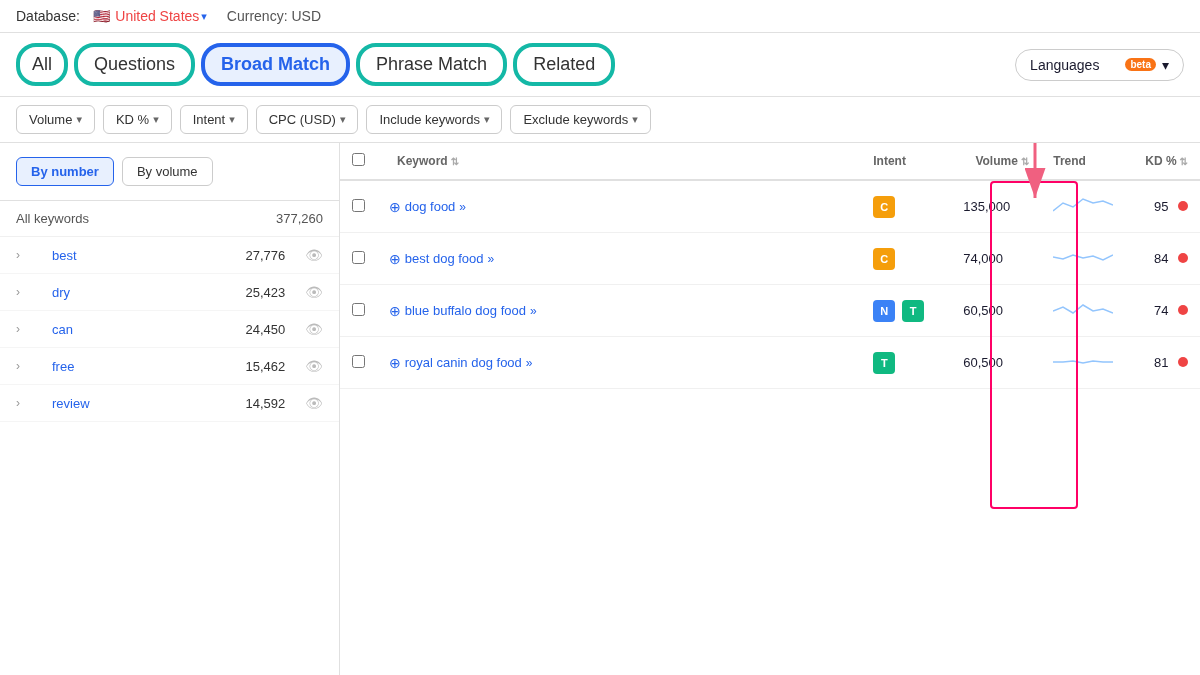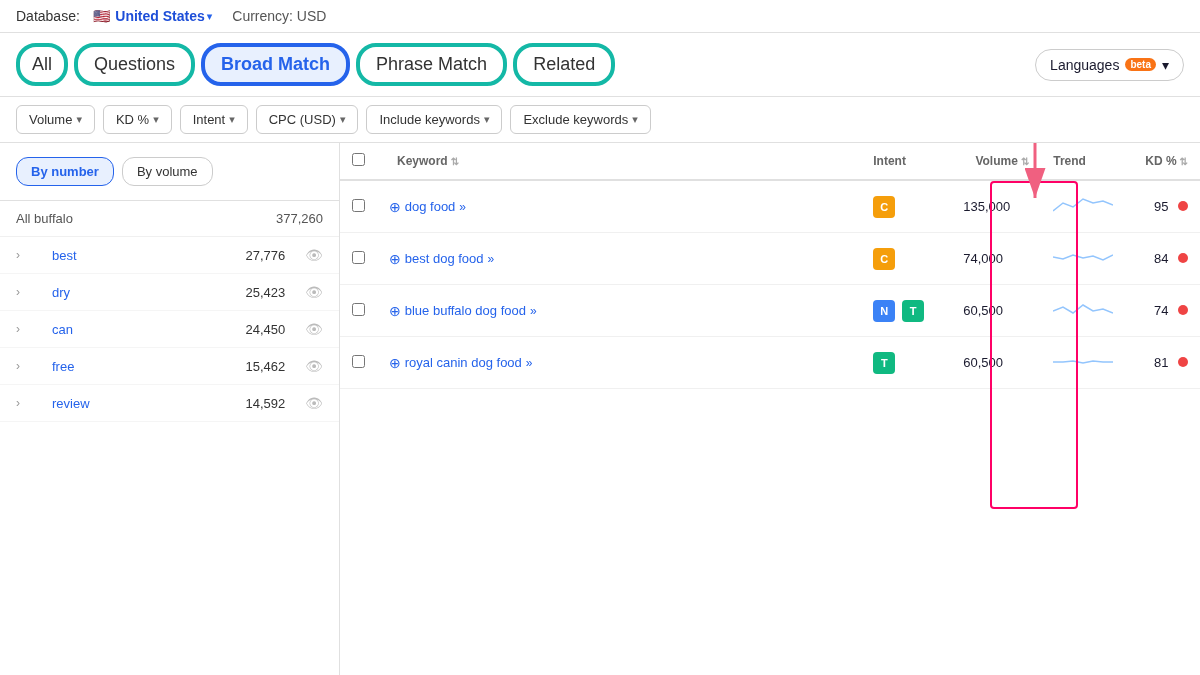--- a/index.html
+++ b/index.html
@@ -5,41 +5,41 @@
     * { box-sizing: border-box; margin: 0; padding: 0; }
     body { font-family: -apple-system, BlinkMacSystemFont, 'Segoe UI', Arial, sans-serif; font-size: 14px; color: #1a1a2e; background: #fff; overflow: hidden; }
 
     
     .top-bar {
       display: flex; align-items: center; padding: 8px 16px; border-bottom: 1px solid #e0e0e0;
       font-size: 14px; color: #333;
     }
     .top-bar .db-label { margin-right: 14px; }
     .top-bar .flag { margin-right: 4px; }
-    .top-bar .db-link { color: #1d4ed8; font-weight: 700; cursor: pointer; text-decoration: none; }
+    .top-bar .db-link { color: #ef4444; font-weight: 400; cursor: pointer; text-decoration: none; }
     .top-bar .chevron-down { font-size: 11px; color: #2563eb; margin-left: 2px; }
     .top-bar .currency { margin-left: 20px; color: #555; }
 
     
     .tabs-row {
       display: flex; align-items: center; padding: 10px 16px; gap: 6px; border-bottom: 1px solid #e0e0e0;
     }
     .tab-btn {
       padding: 7px 16px; border-radius: 20px; border: 4px solid #14b8a6; background: #fff;
       cursor: pointer; font-size: 18px; color: #333; white-space: nowrap;
     }
     .tab-btn.active { background: #e8f0fe; border-color: #2563eb; color: #2563eb; font-weight: 600; }
     .tab-btn.all-btn { padding: 7px 12px; }
     .tab-languages {
       margin-left: auto; display: flex; align-items: center; gap: 6px;
       padding: 7px 14px; border-radius: 20px; border: 1px solid #ccc; background: #fff; cursor: pointer;
     }
     .beta-badge {
       background: #f97316; color: #fff; font-size: 10px; font-weight: 700;
-      padding: 1px 5px; border-radius: 8px;
+      padding: 1px 5px; border-radius: 8px; margin-left: 20px;
     }
 
     
     .filters-row {
       display: flex; align-items: center; padding: 8px 16px; gap: 8px; border-bottom: 1px solid #e0e0e0; flex-wrap: wrap;
     }
     .filter-btn {
       display: flex; align-items: center; gap: 4px;
       padding: 6px 12px; border-radius: 6px; border: 1px solid #ccc; background: #fff;
       cursor: pointer; font-size: 13px; color: #333;
@@ -50,21 +50,21 @@
     .main-content { display: flex; height: calc(675px - 130px); }
 
     
     .sidebar {
       width: 340px; min-width: 340px; border-right: 1px solid #e0e0e0; overflow-y: auto;
     }
     .sidebar-header {
       display: flex; align-items: center; padding: 14px 16px; gap: 8px; border-bottom: 1px solid #e0e0e0;
     }
     .view-btn {
-      padding: 6px 14px; border-radius: 12px; border: 1px solid #ccc; background: #fff;
+      padding: 6px 14px; border-radius: 6px; border: 1px solid #ccc; background: #fff;
       cursor: pointer; font-size: 13px; color: #333;
     }
     .view-btn.active { background: #e8f0fe; border-color: #2563eb; color: #2563eb; font-weight: 600; }
 
     .sidebar-subheader {
       display: flex; justify-content: space-between; align-items: center;
       padding: 10px 16px; font-size: 13px; color: #555; border-bottom: 1px solid #f0f0f0;
     }
     .sidebar-item {
       display: flex; align-items: center; padding: 10px 16px;
@@ -199,21 +199,21 @@
 </div>
 
 <div class="main-content">
 
   <div class="sidebar">
     <div class="sidebar-header">
       <button class="view-btn active">By number</button>
       <button class="view-btn">By volume</button>
     </div>
     <div class="sidebar-subheader">
-      <span>All buffalo</span>
+      <span>All keywords</span>
       <span>377,260</span>
     </div>
 
     <div class="sidebar-item">
       <span class="sidebar-chevron">›</span>
       <span class="sidebar-keyword">best</span>
       <span class="sidebar-count">27,776</span>
       <span class="eye-icon">👁</span>
     </div>
     <div class="sidebar-item">

